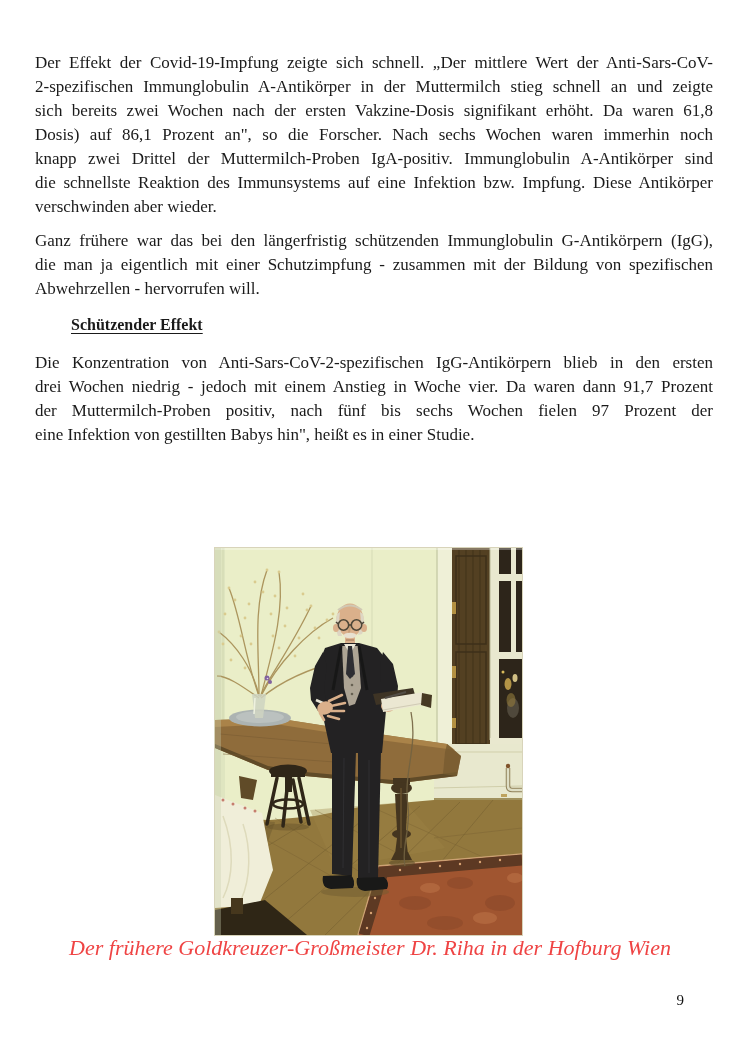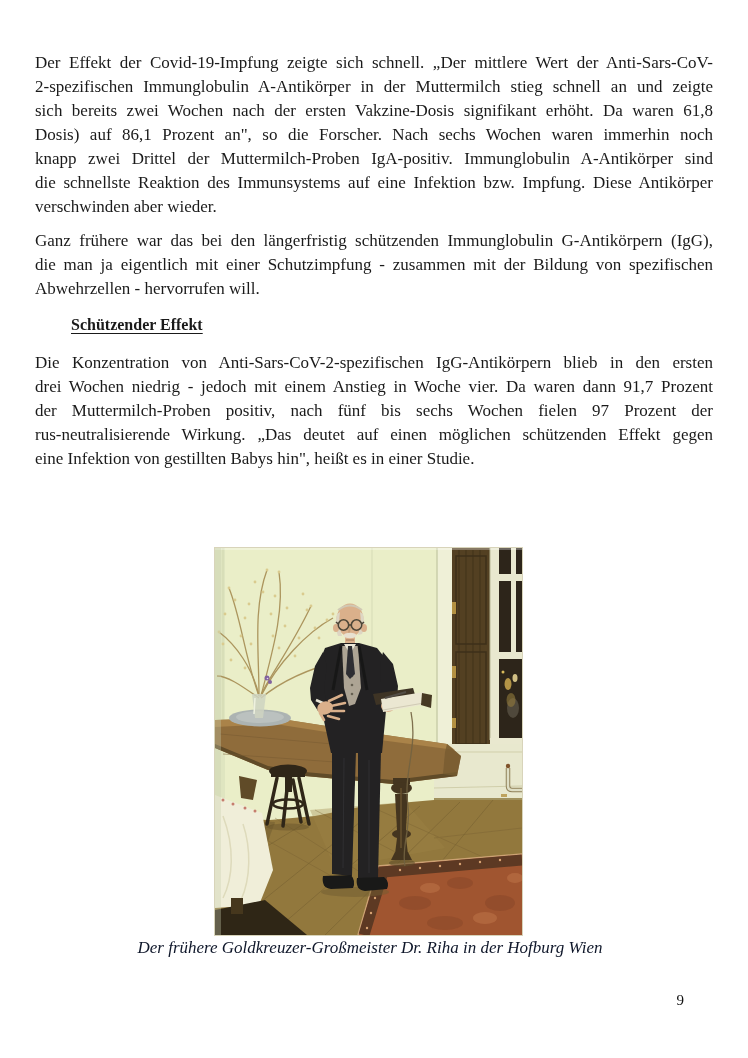--- a/index.html
+++ b/index.html
@@ -19,21 +19,21 @@
     margin-top:12px;font-size:16px;line-height:24px;font-weight:bold;
     text-decoration:underline;text-underline-offset:3px;margin-left:36px;
   }
   #para3{margin-top:14px;}
   #figure-photo{
     position:absolute;left:215px;top:548px;width:307px;height:387px;
     outline:1px solid #d8d4ba;
   }
   #figure-caption{
     position:absolute;left:60px;top:936px;width:620px;height:24px;
-    text-align:center;font-style:italic;font-size:17px;line-height:24px;color:#0f172a;
+    text-align:center;font-style:italic;font-size:22px;line-height:24px;color:#ef4444;
   }
   #page-number{
     position:absolute;right:64px;top:990px;font-size:15px;line-height:20px;color:#111;
   }
   svg{display:block;}
 </style>
 </head>
 <body>
 
 <div id="page">
@@ -54,21 +54,20 @@
       <div class="pline">die man ja eigentlich mit einer Schutzimpfung - zusammen mit der Bildung von spezifischen</div>
       <div class="pline lastline">Abwehrzellen - hervorrufen will.</div>
     </div>
 
     <div id="section-heading">Schützender Effekt</div>
 
     <div class="para" id="para3">
       <div class="pline">Die Konzentration von Anti-Sars-CoV-2-spezifischen IgG-Antikörpern blieb in den ersten</div>
       <div class="pline">drei Wochen niedrig - jedoch mit einem Anstieg in Woche vier. Da waren dann 91,7 Prozent</div>
       <div class="pline">der Muttermilch-Proben positiv, nach fünf bis sechs Wochen fielen 97 Prozent der</div>
-      <div class="pline">rus-neutralisierende Wirkung. „Das deutet auf einen möglichen schützenden Effekt gegen</div>
       <div class="pline lastline">eine Infektion von gestillten Babys hin", heißt es in einer Studie.</div>
     </div>
   </div>
 
   <div id="figure-photo">
     <svg width="307" height="387" viewBox="0 0 307 387" xmlns="http://www.w3.org/2000/svg">
 
       <g>
         <rect x="0" y="0" width="307" height="387" fill="var(--wall)"></rect>
         <rect x="0" y="0" width="10" height="387" fill="var(--wallsh)" opacity="0.8"></rect>

